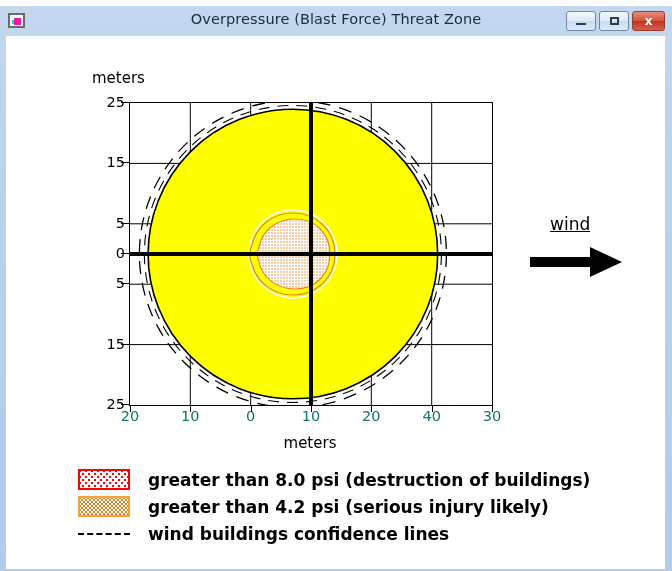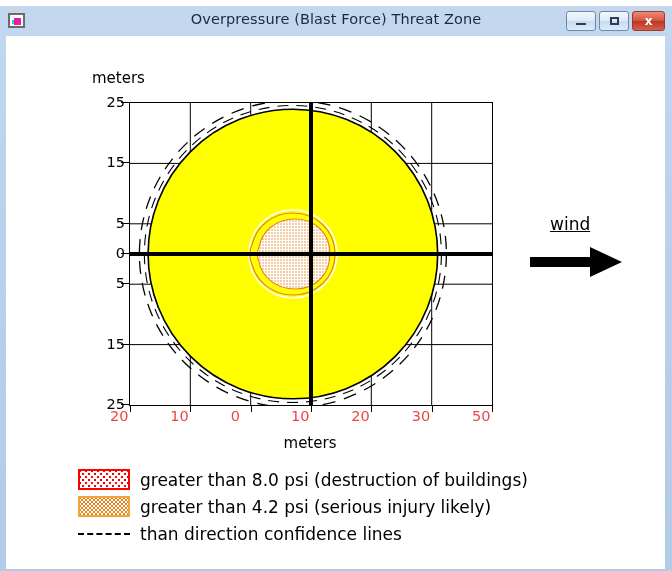--- a/index.html
+++ b/index.html
@@ -160,22 +160,23 @@
     left: 79px;
     top: 66px;
     width: 40px;
     height: 302px;
   }
   .xtick {
     position: absolute;
     top: 0;
     width: 40px;
     margin-left: -20px;
+    text-align: center;
     font-size: 14.5px;
-    color: #ef4444;
+    color: #0f766e;
   }
   #xtick-holder {
     position: absolute;
     left: 124px;
     top: 372px;
     width: 362px;
     height: 22px;
   }
   .tickmark-y {
     position: absolute;
@@ -240,24 +241,25 @@
   }
   .sw-dash .dashline {
     position: absolute;
     left: 0;
     top: 10px;
     width: 52px;
     height: 0;
     border-top: 2px dashed #000000;
   }
   .legend-label {
-    margin-left: 10px;
+    margin-left: 18px;
     font-size: 17px;
     color: #000000;
     white-space: nowrap;
+    font-weight: bold;
   }
 
   
   #wind-group {
     position: absolute;
     left: 518px;
     top: 178px;
     width: 120px;
     height: 70px;
   }
@@ -378,22 +380,22 @@
       <div class="tickmark-y" style="top:247.2px;"></div>
       <div class="tickmark-y" style="top:307.6px;"></div>
       <div class="tickmark-y" style="top:368px;"></div>
 
       <div id="xtick-holder">
         <div class="xtick" style="left:0px;">20</div>
         <div class="xtick" style="left:60.3px;">10</div>
         <div class="xtick" style="left:120.7px;">0</div>
         <div class="xtick" style="left:181px;">10</div>
         <div class="xtick" style="left:241.3px;">20</div>
-        <div class="xtick" style="left:301.7px;">30</div>
-        <div class="xtick" style="left:362px;">50</div>
+        <div class="xtick" style="left:301.7px;">40</div>
+        <div class="xtick" style="left:362px;">30</div>
       </div>
       <div class="tickmark-x" style="left:124px;"></div>
       <div class="tickmark-x" style="left:184.3px;"></div>
       <div class="tickmark-x" style="left:244.7px;"></div>
       <div class="tickmark-x" style="left:305px;"></div>
       <div class="tickmark-x" style="left:365.3px;"></div>
       <div class="tickmark-x" style="left:425.7px;"></div>
       <div class="tickmark-x" style="left:486px;"></div>
 
       <div id="xlabel">meters</div>
@@ -412,18 +414,18 @@
         <div class="legend-label">greater than 8.0 psi (destruction of buildings)</div>
       </div>
       <div class="legend-row">
         <div class="swatch-box sw-35psi"></div>
         <div class="legend-label">greater than 4.2 psi (serious injury likely)</div>
       </div>
       <div class="legend-row">
         <div class="swatch-box sw-dash">
           <div class="dashline"></div>
         </div>
-        <div class="legend-label">than direction confidence lines</div>
+        <div class="legend-label">wind buildings confidence lines</div>
       </div>
     </div>
 
   </div>
 </div>
 
 </body></html>

